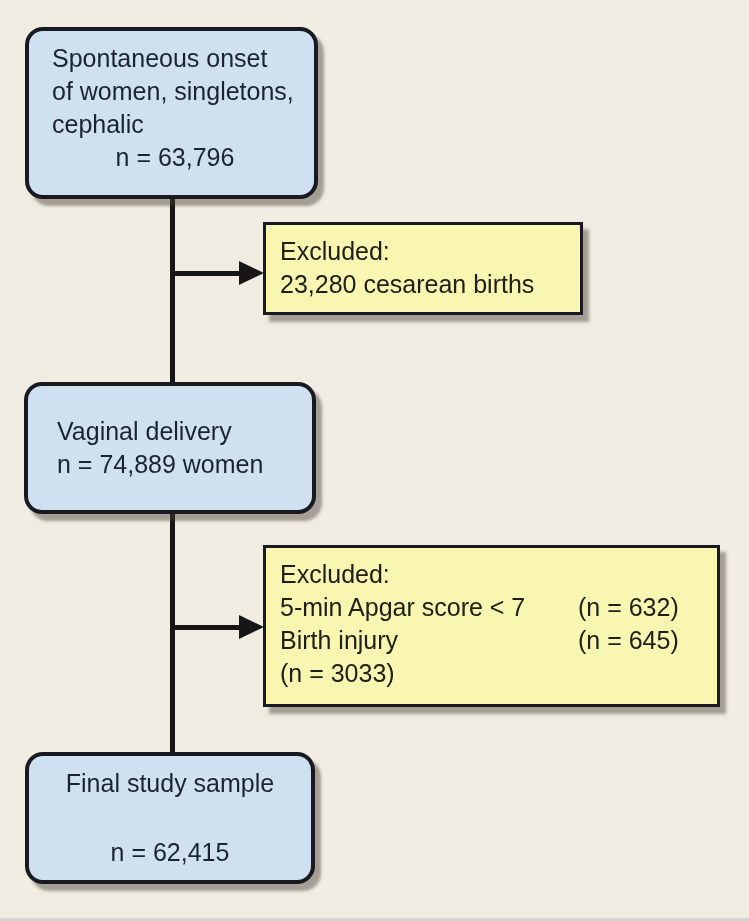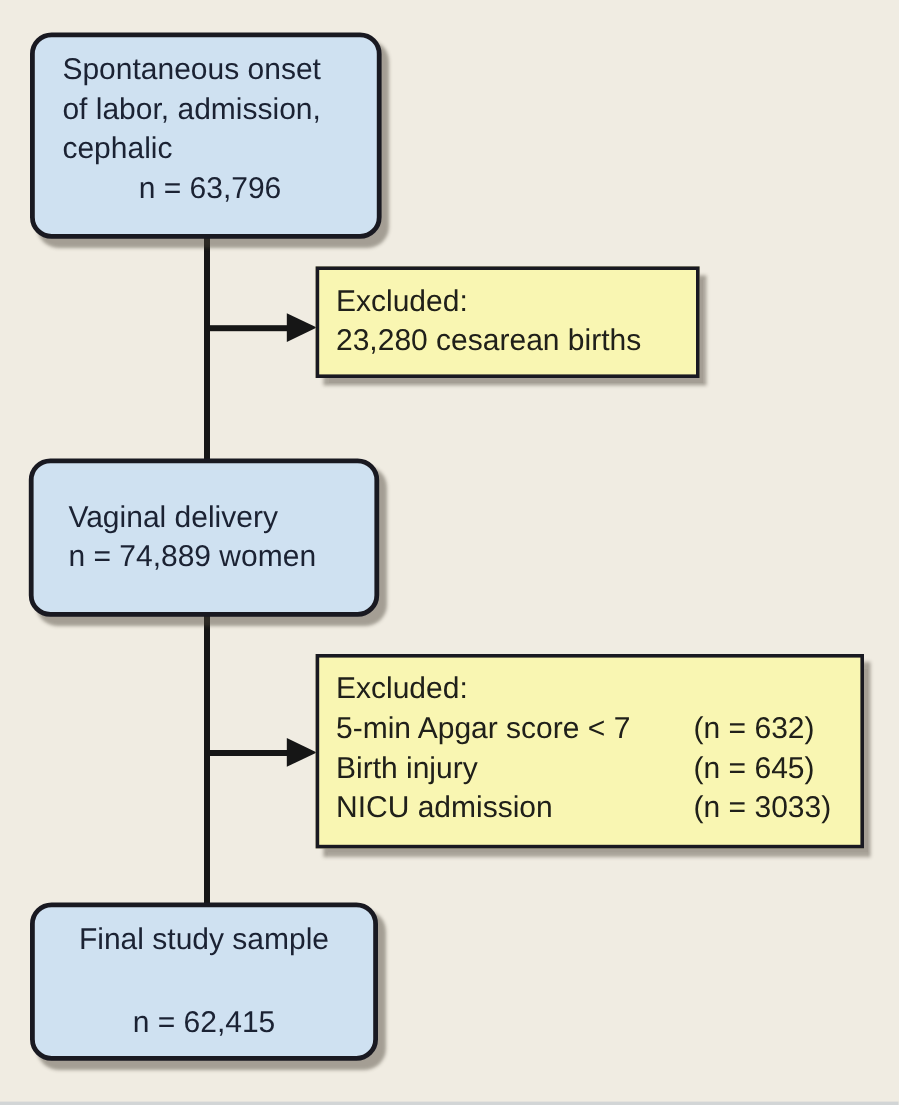--- a/index.html
+++ b/index.html
@@ -93,21 +93,21 @@
 <div class="canvas">
 
   <div class="vline"></div>
   <div class="hline b1"></div>
   <div class="ahead b1"></div>
   <div class="hline b2"></div>
   <div class="ahead b2"></div>
 
   <div class="box blue box-top">
     <div>Spontaneous onset</div>
-    <div>of labor, admission,</div>
+    <div>of women, singletons,</div>
     <div>cephalic</div>
     <div class="n-centered">n = 63,796</div>
   </div>
 
   <div class="box yellow box-excl1">
     <div>Excluded:</div>
     <div>23,280 cesarean births</div>
   </div>
 
   <div class="box blue box-middle">
@@ -119,21 +119,20 @@
     <div>Excluded:</div>
     <div class="excl-row">
       <span>5-min Apgar score &lt; 7</span>
       <span>(n = 632)</span>
     </div>
     <div class="excl-row">
       <span>Birth injury</span>
       <span>(n = 645)</span>
     </div>
     <div class="excl-row">
-      <span>NICU admission</span>
       <span>(n = 3033)</span>
     </div>
   </div>
 
   <div class="box blue box-final">
     <div>Final study sample</div>
     <div>n = 62,415</div>
   </div>
 
   <div class="page-edge"></div>

